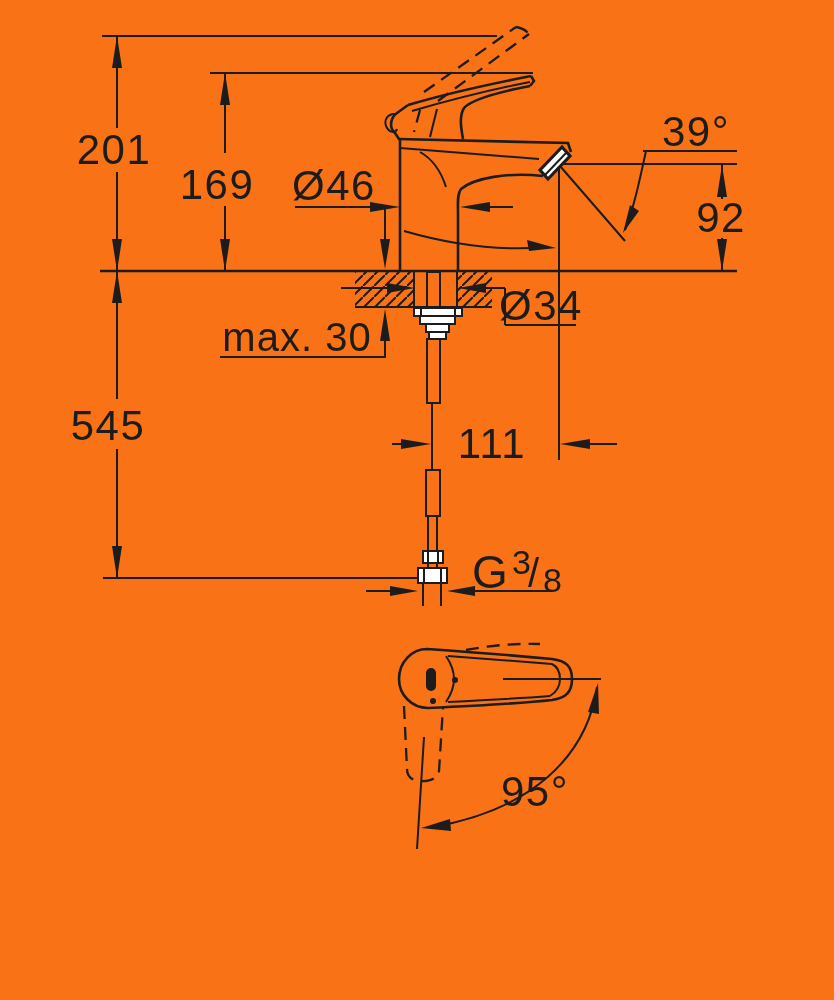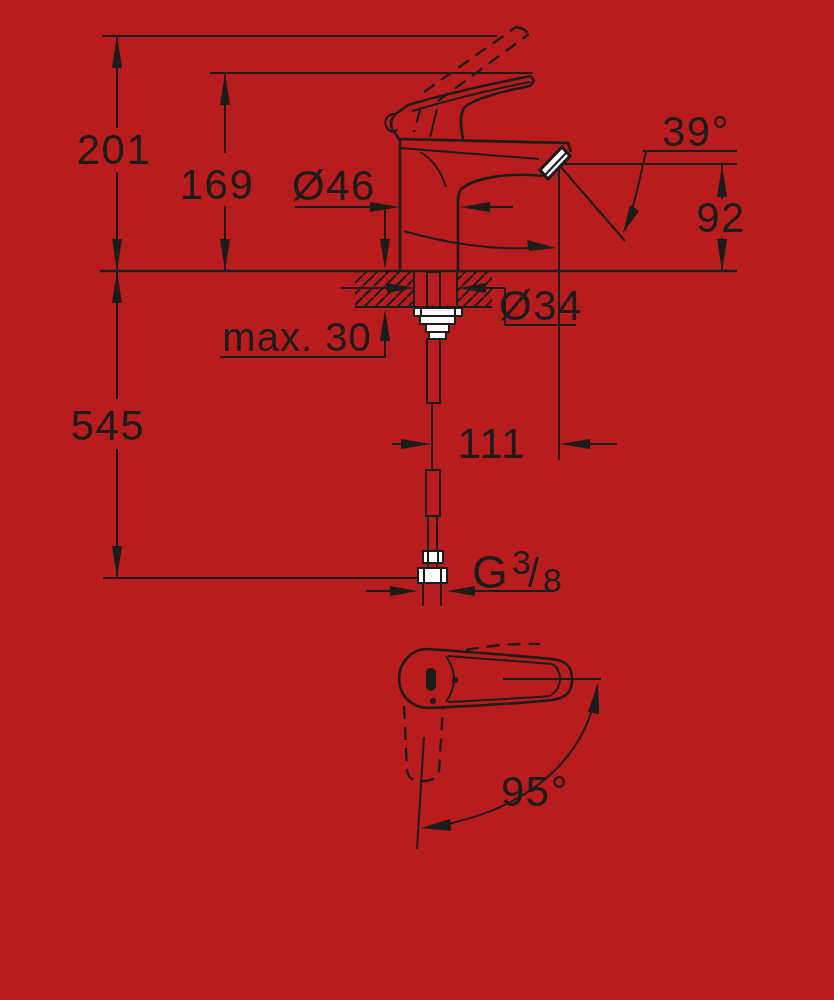--- a/index.html
+++ b/index.html
@@ -1,16 +1,16 @@
 <!DOCTYPE html>
 <html><head>
 <meta charset="utf-8">
 <style>
   html,body{margin:0;padding:0;background:#ffffff;}
-  .stage{position:relative;width:834px;height:1000px;background:#b91c1c;overflow:hidden;}
+  .stage{position:relative;width:834px;height:1000px;background:#f97316;overflow:hidden;}
   svg{display:block;}
   .dim{font-family:"Liberation Sans",sans-serif;font-size:42px;fill:#1c1c1c;letter-spacing:1.5px;}
   .dim-sm{font-family:"Liberation Sans",sans-serif;font-size:40px;fill:#1c1c1c;letter-spacing:1px;}
   .g-big{font-family:"Liberation Sans",sans-serif;font-size:46px;fill:#1c1c1c;}
   .g-frac{font-family:"Liberation Sans",sans-serif;font-size:34px;fill:#1c1c1c;}
   .g-slash{font-family:"Liberation Sans",sans-serif;font-size:40px;fill:#1c1c1c;}
   .ln{stroke:#1c1c1c;stroke-width:2;fill:none;}
   .ln-main{stroke:#1c1c1c;stroke-width:2.6;fill:none;}
   .ln-thick{stroke:#1c1c1c;stroke-width:3.2;fill:none;}
   .dash{stroke:#1c1c1c;stroke-width:2.3;fill:none;stroke-dasharray:13 8;}

